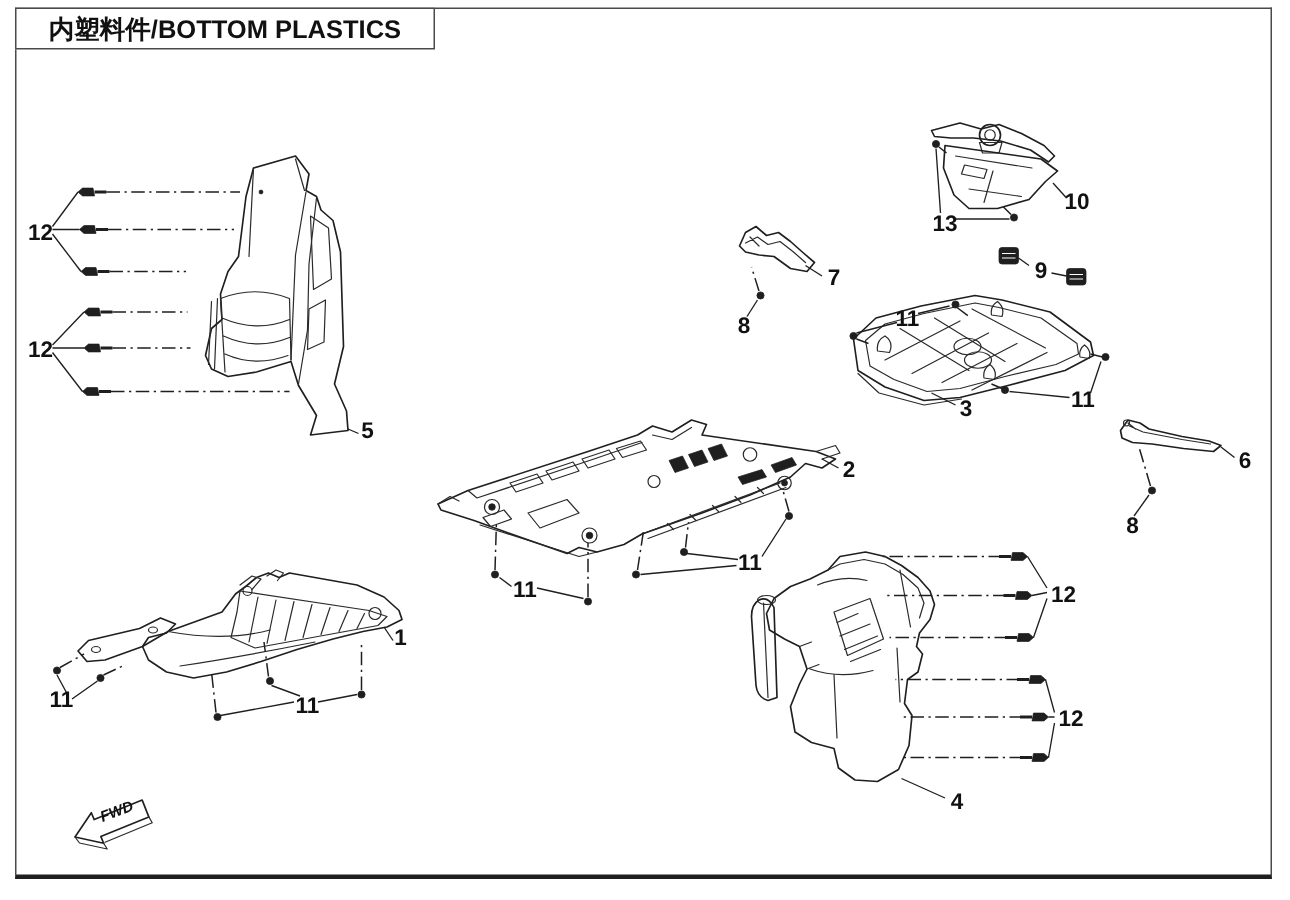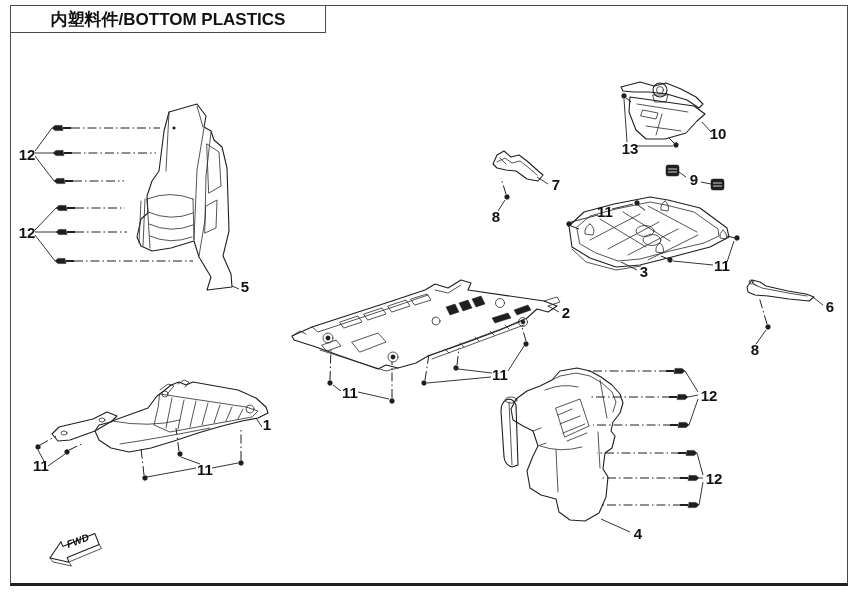--- a/index.html
+++ b/index.html
@@ -1,20 +1,20 @@
 <!DOCTYPE html>
 <html><head>
 <meta charset="utf-8">
 <style>
   html,body{margin:0;padding:0;background:#fff;}
   .page{position:relative;width:860px;height:600px;background:#fff;overflow:hidden;
         font-family:"Liberation Sans", sans-serif;}
   .frame{position:absolute;left:10px;top:5px;width:838px;height:581px;
          border:1.2px solid #4a4a4a;border-bottom:3.5px solid #1f1f1f;box-sizing:border-box;}
-  .title-box{position:absolute;left:10px;top:5px;width:316px;height:28px;
+  .title-box{position:absolute;left:10px;top:5px;width:280px;height:28px;
              border:1.2px solid #4a4a4a;box-sizing:border-box;
              display:flex;align-items:center;justify-content:center;background:#fff;}
   .title-text{font-size:17px;font-weight:bold;color:#111;white-space:nowrap;letter-spacing:0px;}
   svg.diagram{position:absolute;left:0;top:0;}
   .ln{fill:none;stroke:#1f1f1f;stroke-width:1.1;stroke-linejoin:round;stroke-linecap:round;}
   .lt{fill:none;stroke:#2a2a2a;stroke-width:0.8;stroke-linejoin:round;stroke-linecap:round;}
   .dk{fill:#1f1f1f;stroke:#1f1f1f;stroke-width:0.5;}
   .dd{fill:none;stroke:#1f1f1f;stroke-width:1;stroke-dasharray:9 3 1.5 3;}
   .ldr{fill:none;stroke:#1f1f1f;stroke-width:0.9;}
   .callout{font-family:"Liberation Sans",sans-serif;font-size:15px;font-weight:700;fill:#111;text-anchor:middle;}

